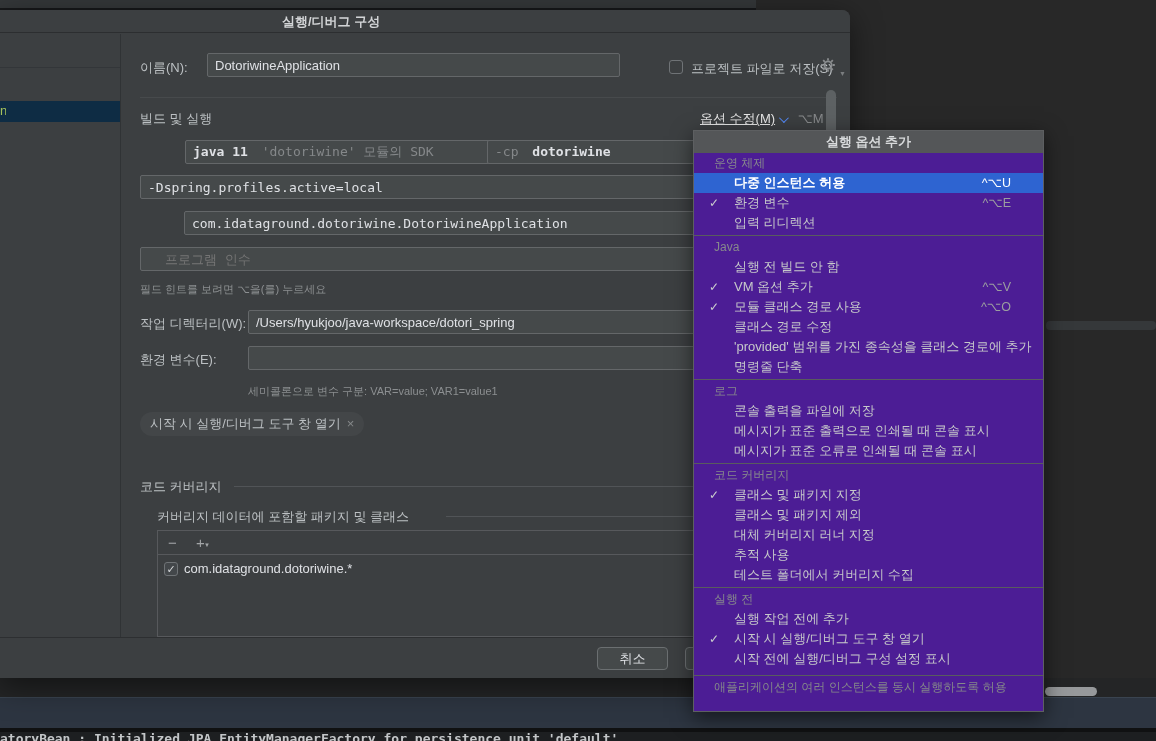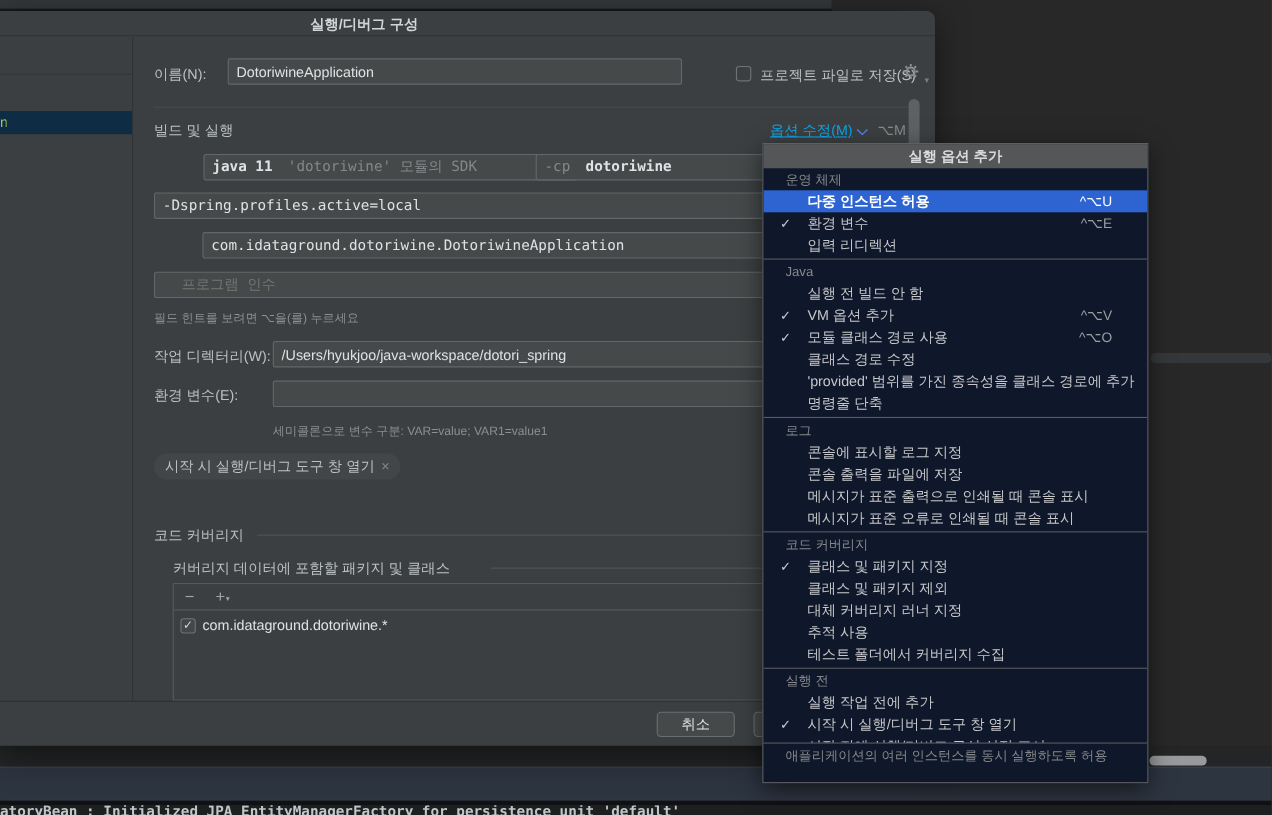--- a/index.html
+++ b/index.html
@@ -32,21 +32,21 @@
 
   .label { position:absolute; font-size:13px; color:#bcc0c3; white-space:nowrap; }
   .hint { position:absolute; font-size:11px; color:#8c8f91; white-space:nowrap; }
 
   .field { position:absolute; height:24px; background:#45494a; border:1px solid #646769; border-radius:2px; color:#dfe1e5; font-size:13px; padding:0 7px; line-height:22px; white-space:nowrap; overflow:hidden; }
   input.field { outline:none; }
   .mono { font-family:"DejaVu Sans Mono", monospace; }
   .dim { color:#85888a; }
 
   .toprule { position:absolute; left:140px; top:87px; width:697px; height:1px; background:#474a4c; }
-  .link { color:#0ea5e9; text-decoration:underline; cursor:pointer; }
+  .link { color:#e5e5e5; text-decoration:underline; cursor:pointer; }
   .chev { display:inline-block; width:7px; height:7px; border-right:1.5px solid #548af7; border-bottom:1.5px solid #548af7; transform:rotate(45deg) translateY(-2px); margin-left:4px; }
   .shortcut-hint { color:#87898b; font-size:13px; }
 
   .vscroll-thumb { position:absolute; left:826px; top:80px; width:10px; height:95px; background:#5d6163; border-radius:5px; }
 
   .combo-arrow { position:absolute; right:7px; top:7px; font-size:9px; color:#a2a5a7; }
 
   .checkbox { position:absolute; width:14px; height:14px; border:1.5px solid #6f7376; border-radius:3px; background:transparent; }
   .checkbox.checked { background:#43474a; text-align:center; line-height:13px; font-size:11px; color:#d6d8da; }
 
@@ -63,21 +63,21 @@
   .tool-ico { position:absolute; top:0; font-size:15px; line-height:24px; color:#a2a5a7; cursor:pointer; }
   .plus-caret { position:absolute; left:46px; top:11px; font-size:6px; color:#a2a5a7; }
   .cov-row { position:relative; height:24px; margin-top:4px; }
   .cov-row .checkbox { left:6px; top:3px; }
   .cov-row .cov-label { position:absolute; left:26px; top:2px; font-size:13px; color:#dfe1e5; }
 
   .btn { position:absolute; height:23px; background:#45494a; border:1px solid #6b6f71; border-radius:4px; font-size:13px; color:#dfe1e5; text-align:center; line-height:21px; cursor:pointer; }
   .bottom-rule { position:absolute; left:0; top:627px; width:850px; height:1px; background:#2d2f31; }
 
   
-  .popup { left:693px; top:130px; width:351px; height:582px; background:#0f172a; border:1px solid #5d5f61; box-shadow:0 6px 20px rgba(0,0,0,.55); z-index:10; display:flex; flex-direction:column; }
+  .popup { left:693px; top:130px; width:351px; height:582px; background:#4c1d95; border:1px solid #5d5f61; box-shadow:0 6px 20px rgba(0,0,0,.55); z-index:10; display:flex; flex-direction:column; }
   .popup-title { height:22px; background:#545658; text-align:center; line-height:22px; font-size:13px; font-weight:600; color:#d8dadc; flex:none; }
   .popup-body { flex:1; overflow:hidden; }
   .menu-section { height:20px; line-height:20px; padding-left:20px; font-size:12px; color:#87898c; }
   .menu-item { position:relative; height:20px; line-height:20px; padding-left:40px; padding-right:32px; font-size:13px; color:#c6c8ca; cursor:pointer; white-space:nowrap; }
   .menu-item .check { position:absolute; left:15px; top:0; width:16px; color:#c9cbcd; font-size:12px; }
   .menu-item .shortcut { position:absolute; right:32px; top:0; color:#9b9ea0; font-size:12.5px; }
   .menu-item.selected { background:#2e64d1; color:#ffffff; font-weight:bold; }
   .menu-item.selected .shortcut { color:#ffffff; font-weight:normal; }
   .menu-sep { height:1px; background:#595b5e; margin:2px 0 1px 0; }
   .popup-footer { flex:none; height:36px; border-top:1px solid #595b5e; line-height:23px; padding-left:20px; font-size:12px; color:#85888a; white-space:nowrap; overflow:hidden; }
@@ -189,21 +189,20 @@
       <div class="menu-sep"></div>
       <div class="menu-section">Java</div>
       <div class="menu-item"><span class="check"></span><span>실행 전 빌드 안 함</span></div>
       <div class="menu-item"><span class="check">✓</span><span>VM 옵션 추가</span><span class="shortcut">^⌥V</span></div>
       <div class="menu-item"><span class="check">✓</span><span>모듈 클래스 경로 사용</span><span class="shortcut">^⌥O</span></div>
       <div class="menu-item"><span class="check"></span><span>클래스 경로 수정</span></div>
       <div class="menu-item"><span class="check"></span><span>'provided' 범위를 가진 종속성을 클래스 경로에 추가</span></div>
       <div class="menu-item"><span class="check"></span><span>명령줄 단축</span></div>
       <div class="menu-sep"></div>
       <div class="menu-section">로그</div>
-      <div class="menu-item"><span class="check"></span><span>콘솔에 표시할 로그 지정</span></div>
       <div class="menu-item"><span class="check"></span><span>콘솔 출력을 파일에 저장</span></div>
       <div class="menu-item"><span class="check"></span><span>메시지가 표준 출력으로 인쇄될 때 콘솔 표시</span></div>
       <div class="menu-item"><span class="check"></span><span>메시지가 표준 오류로 인쇄될 때 콘솔 표시</span></div>
       <div class="menu-sep"></div>
       <div class="menu-section">코드 커버리지</div>
       <div class="menu-item"><span class="check">✓</span><span>클래스 및 패키지 지정</span></div>
       <div class="menu-item"><span class="check"></span><span>클래스 및 패키지 제외</span></div>
       <div class="menu-item"><span class="check"></span><span>대체 커버리지 러너 지정</span></div>
       <div class="menu-item"><span class="check"></span><span>추적 사용</span></div>
       <div class="menu-item"><span class="check"></span><span>테스트 폴더에서 커버리지 수집</span></div>

